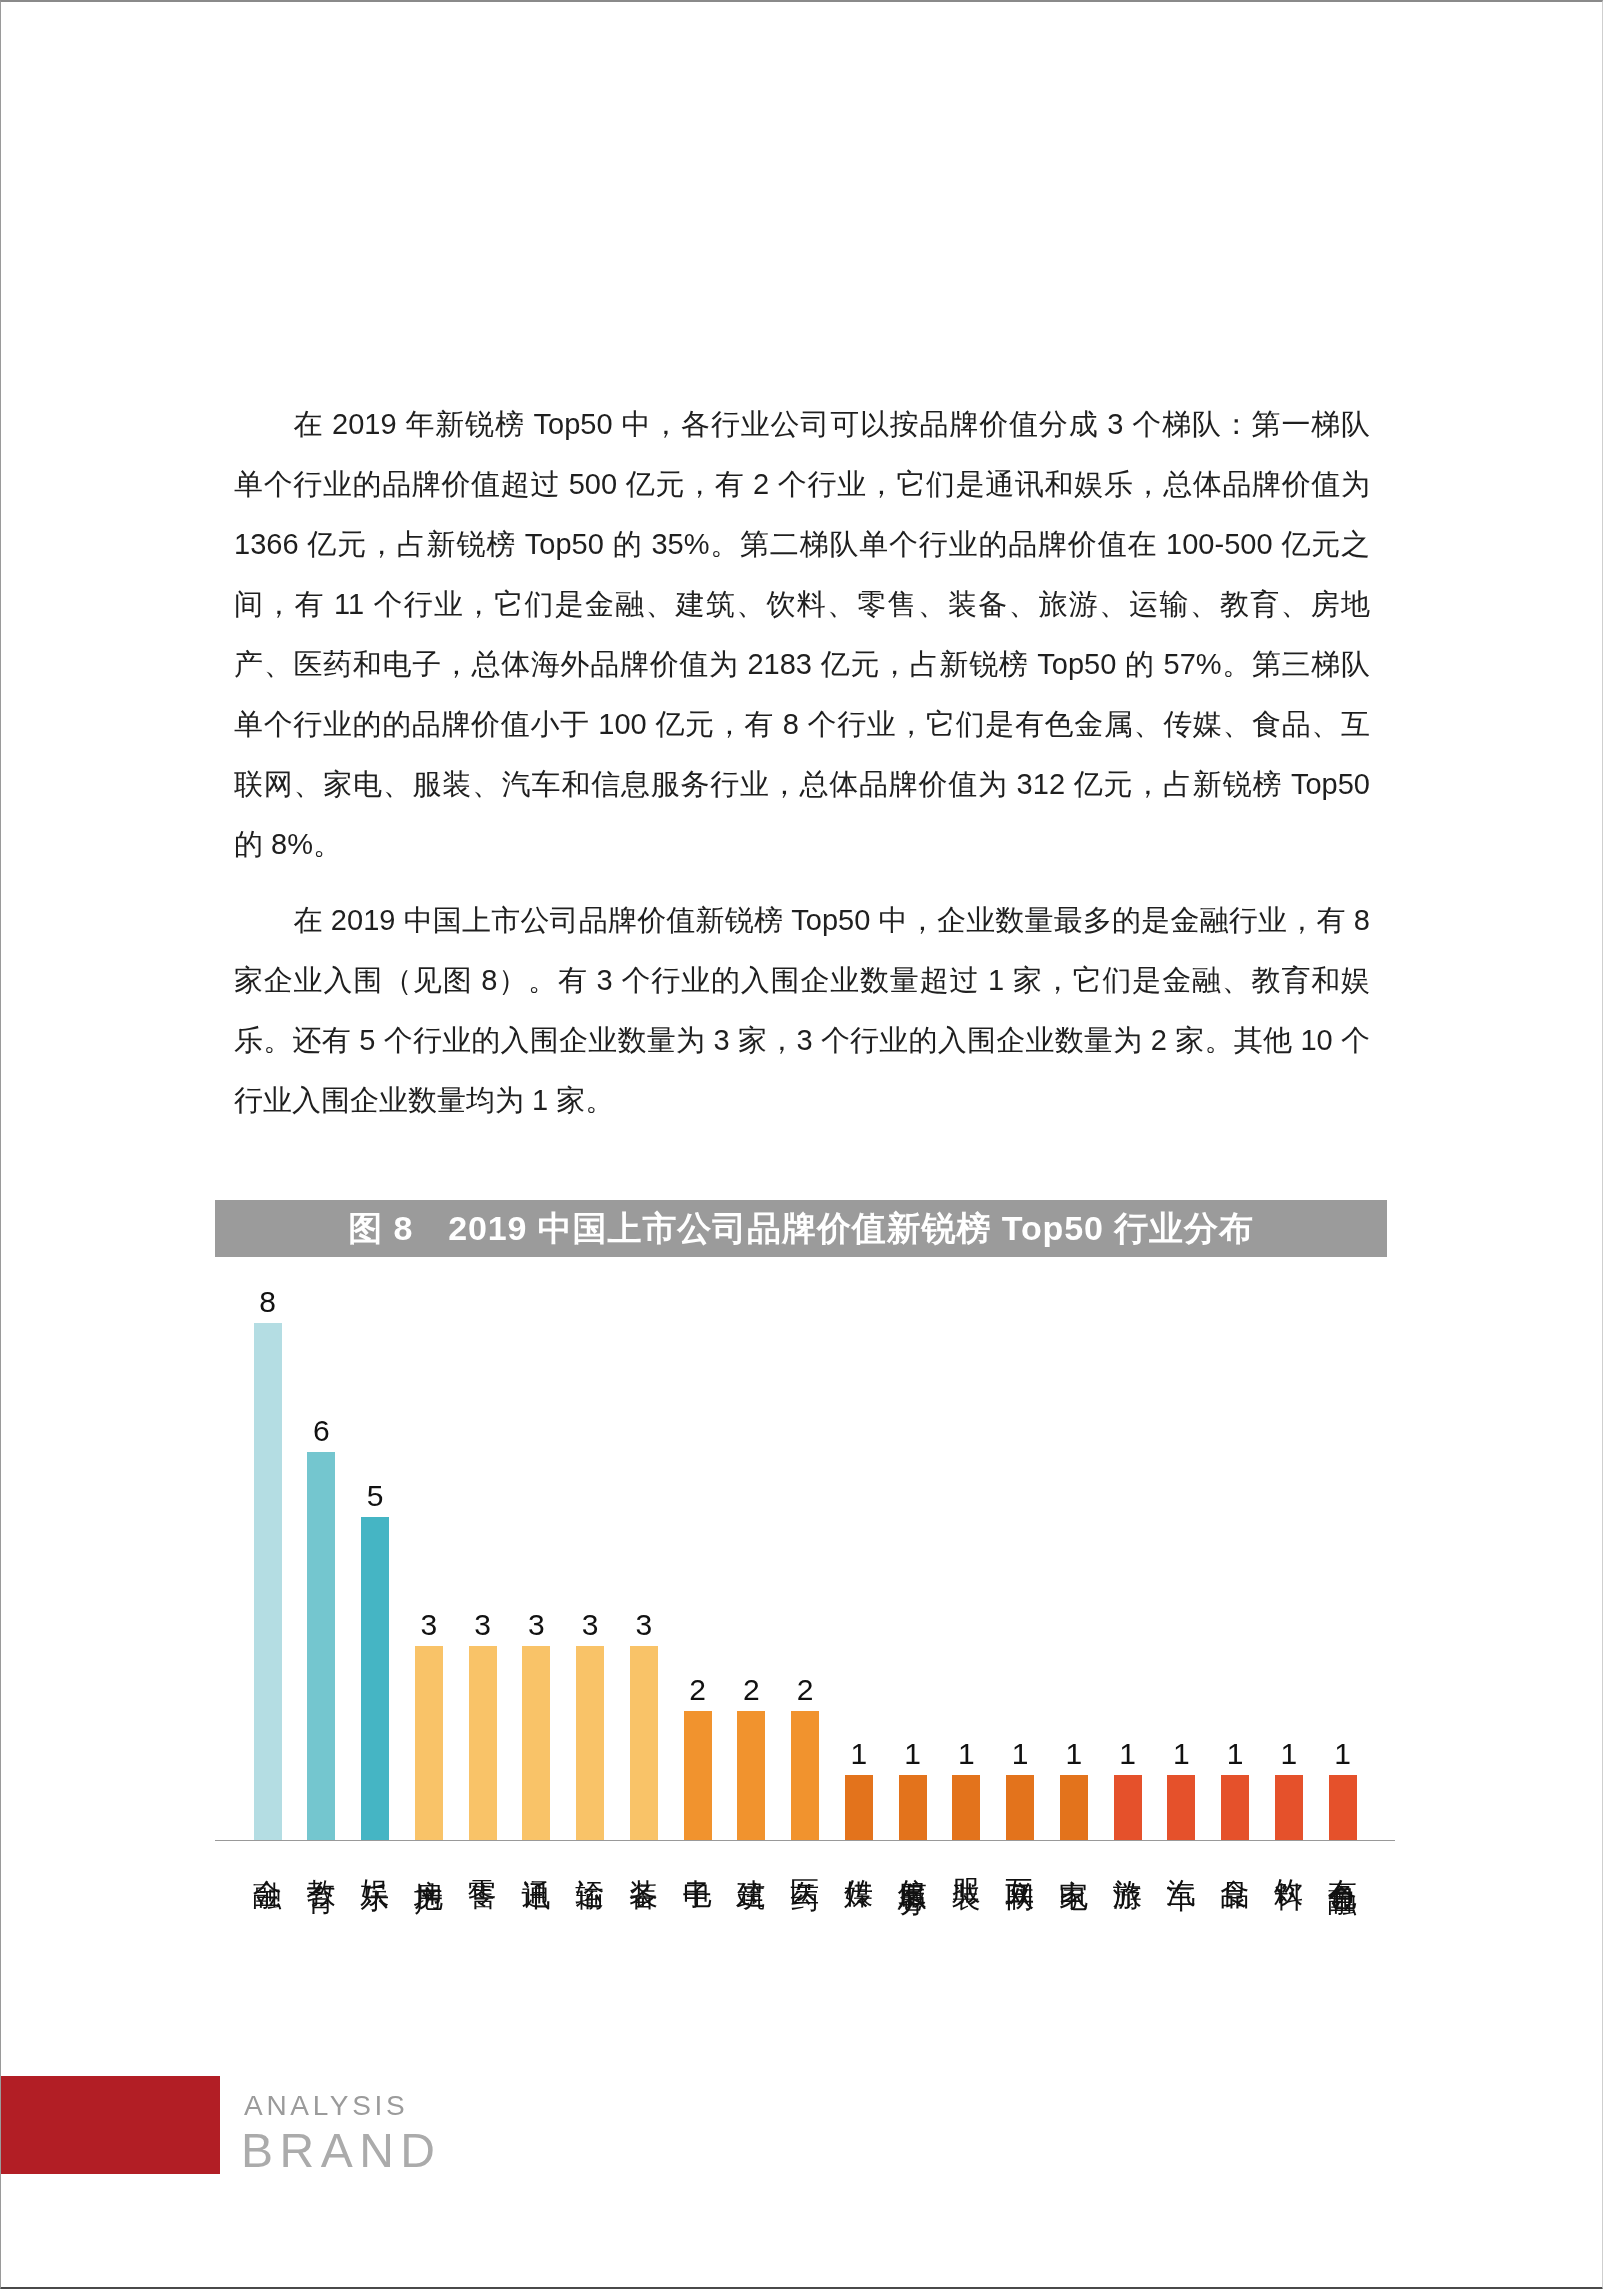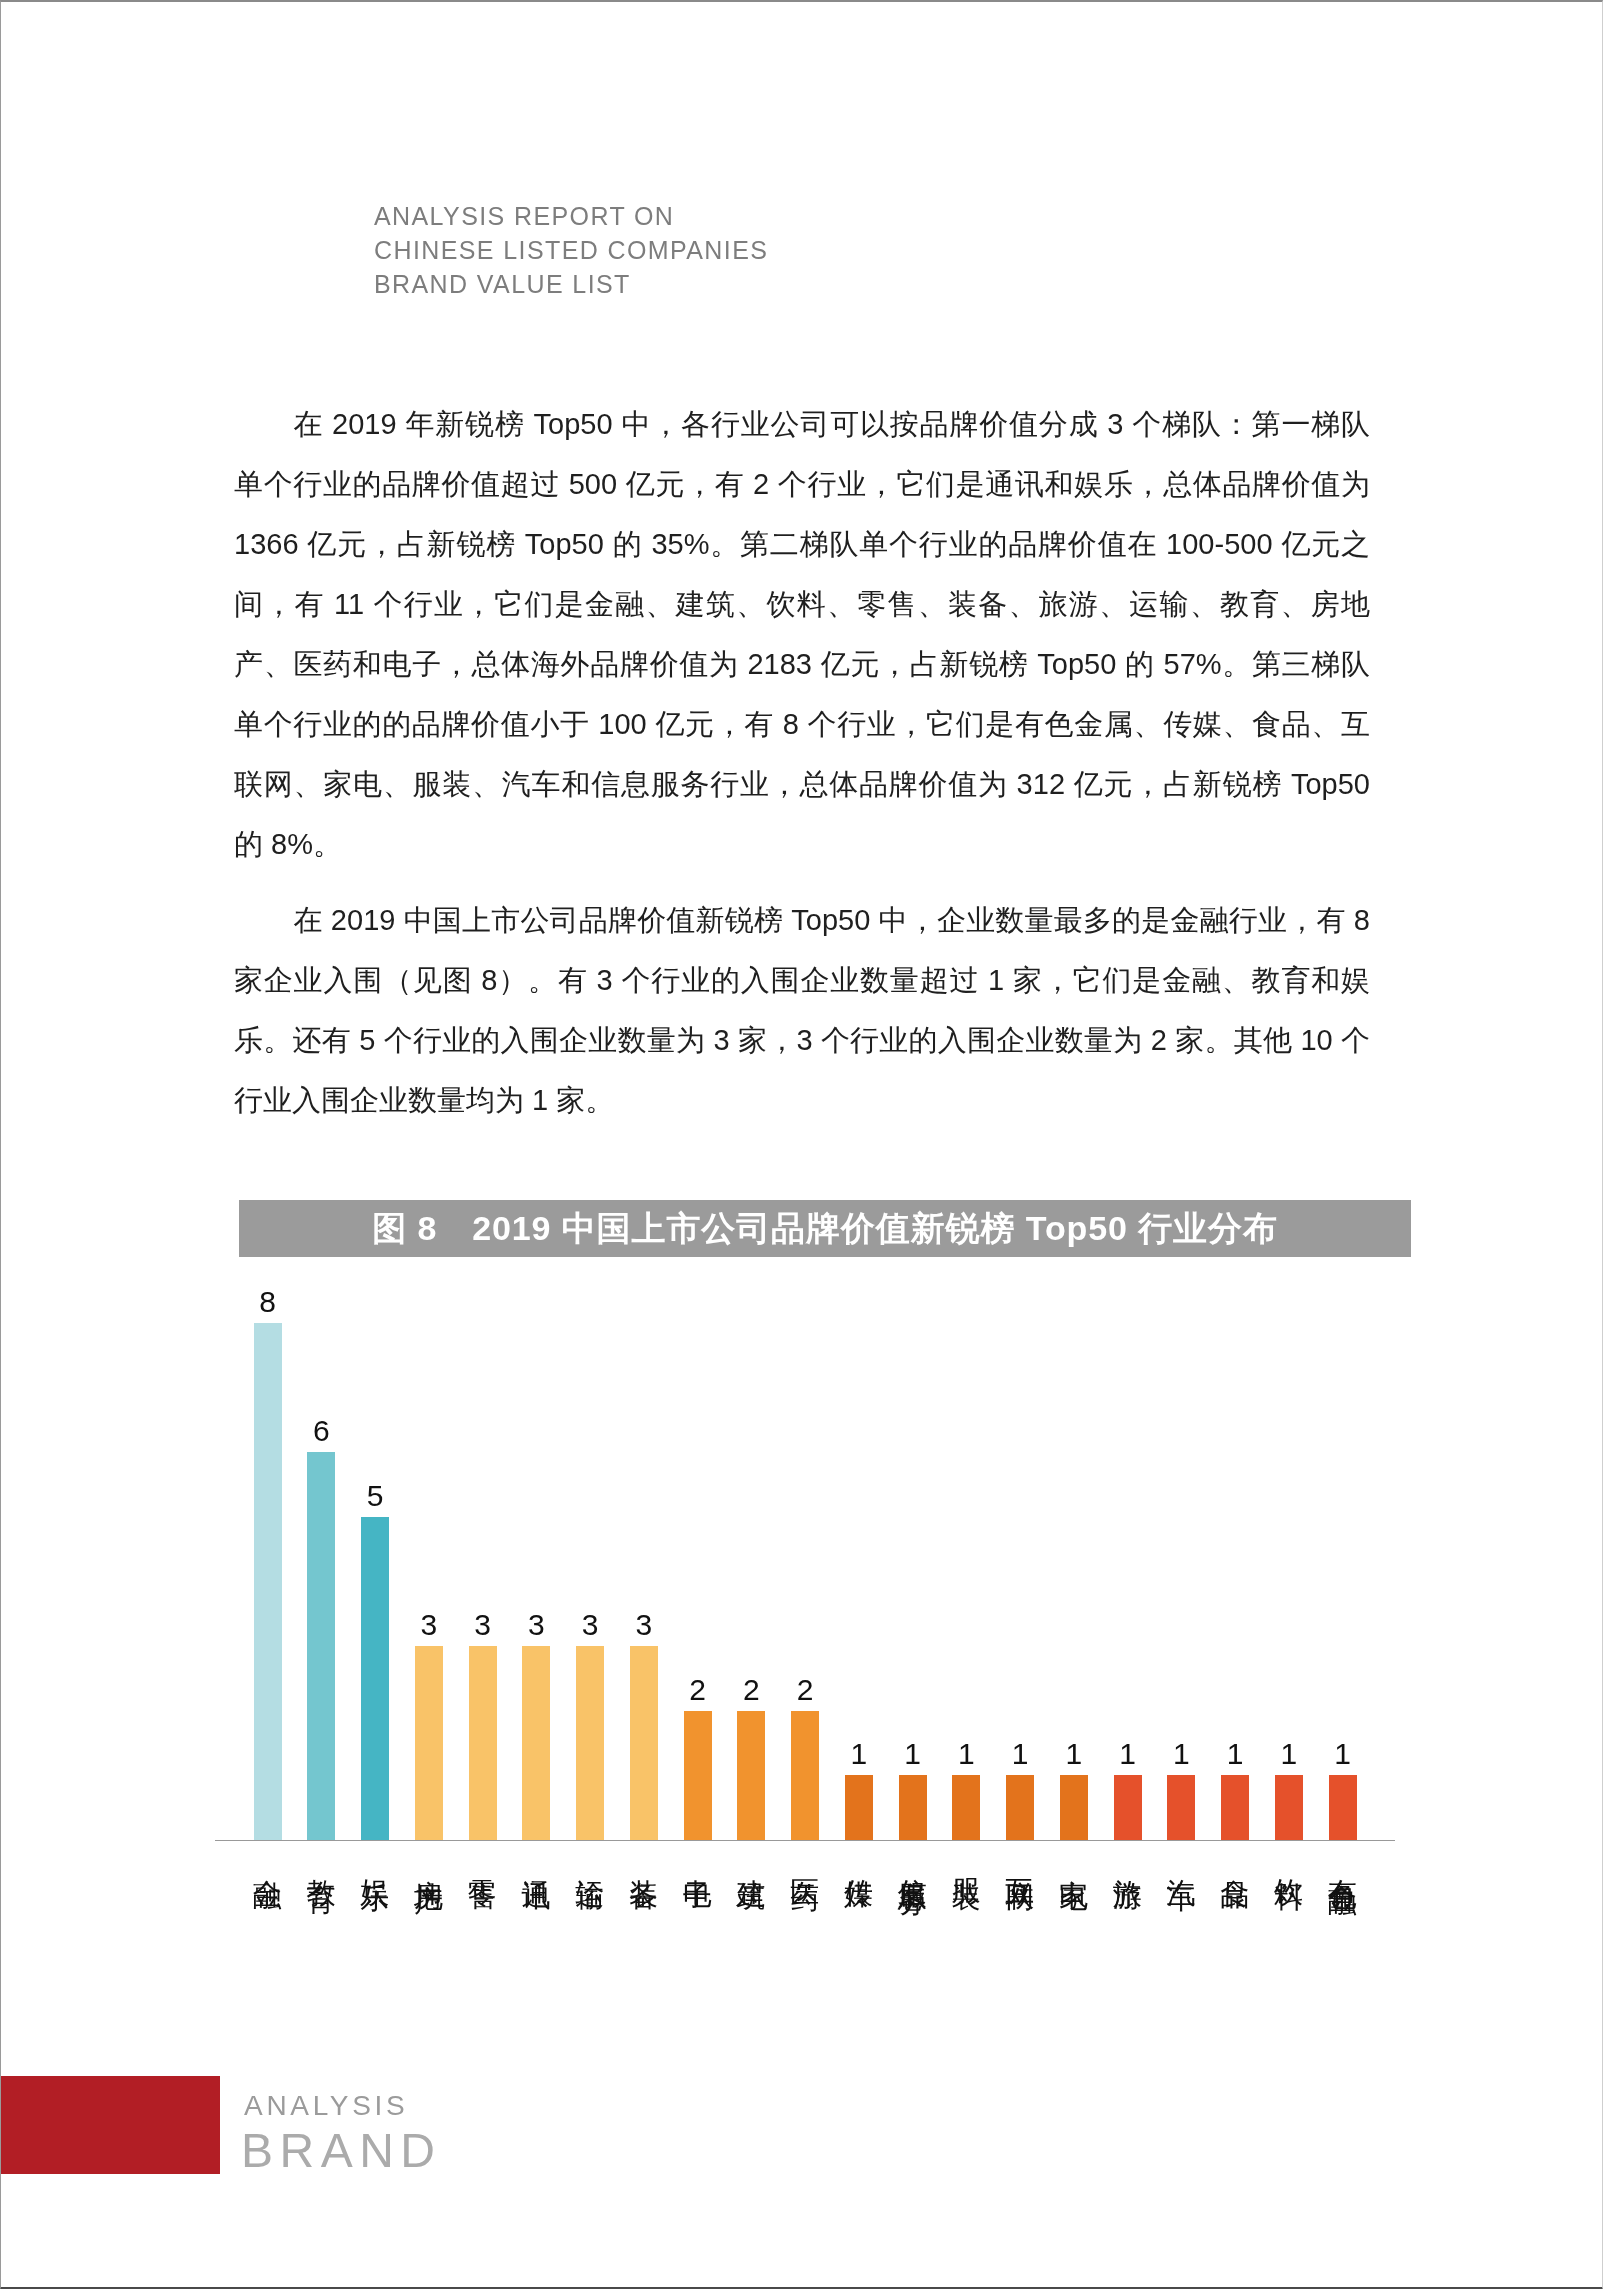--- a/index.html
+++ b/index.html
@@ -35,21 +35,20 @@
     font-size:29px;line-height:60px;color:#1f1f1f;
     text-align:justify;
   }
   .body-text p{margin:16px;text-indent:2.05em;}
   
   .chart-title{
     position:absolute;left:214px;top:1198px;width:1172px;height:57px;
     background:#9b9b9b;color:#ffffff;
     font-size:34px;font-weight:bold;line-height:57px;text-align:center;
     letter-spacing:0.9px;
-    margin-left:24px;
   }
   .chart{position:absolute;left:214px;top:1266px;width:1180px;}
   .bars{
     display:flex;justify-content:space-between;align-items:flex-end;
     height:572px;padding:0 26px;
     border-bottom:1.8px solid #999999;box-sizing:content-box;
   }
   .bar-col{
     width:53px;display:flex;flex-direction:column;
     align-items:center;justify-content:flex-end;
@@ -74,25 +73,20 @@
   .footer-line2{
     position:absolute;left:240px;top:2121px;
     font-size:48px;color:#ababab;letter-spacing:6.5px;font-weight:300;
   }
 </style>
 </head>
 <body>
 
 <div class="page">
 
-  <div class="logo-text" id="logo-text">
-      <div>ANALYSIS REPORT ON</div>
-      <div>CHINESE LISTED COMPANIES</div>
-      <div>BRAND VALUE LIST</div>
-    </div>
 
   <div class="body-text">
     <p>在 2019 年新锐榜 Top50 中，各行业公司可以按品牌价值分成 3 个梯队：第一梯队单个行业的品牌价值超过 500 亿元，有 2 个行业，它们是通讯和娱乐，总体品牌价值为 1366 亿元，占新锐榜 Top50 的 35%。第二梯队单个行业的品牌价值在 100-500 亿元之间，有 11 个行业，它们是金融、建筑、饮料、零售、装备、旅游、运输、教育、房地产、医药和电子，总体海外品牌价值为 2183 亿元，占新锐榜 Top50 的 57%。第三梯队单个行业的的品牌价值小于 100 亿元，有 8 个行业，它们是有色金属、传媒、食品、互联网、家电、服装、汽车和信息服务行业，总体品牌价值为 312 亿元，占新锐榜 Top50 的 8%。</p>
     <p>在 2019 中国上市公司品牌价值新锐榜 Top50 中，企业数量最多的是金融行业，有 8 家企业入围（见图 8）。有 3 个行业的入围企业数量超过 1 家，它们是金融、教育和娱乐。还有 5 个行业的入围企业数量为 3 家，3 个行业的入围企业数量为 2 家。其他 10 个行业入围企业数量均为 1 家。</p>
   </div>
 
   <div class="chart-title" style="background: rgb(155, 155, 155);">图 8　2019 中国上市公司品牌价值新锐榜 Top50 行业分布</div>
 
   <div class="chart">
     <div class="bars" id="bars" style="border-bottom-color: rgb(153, 153, 153);">

